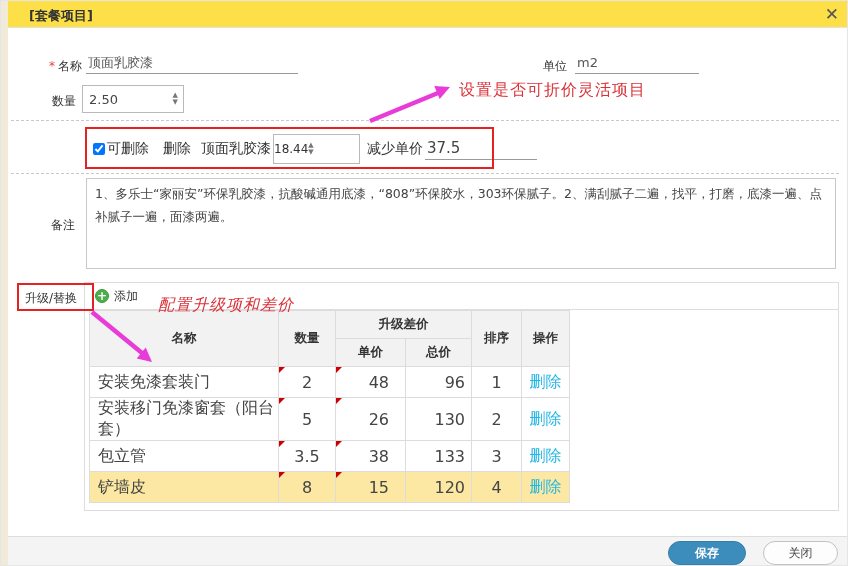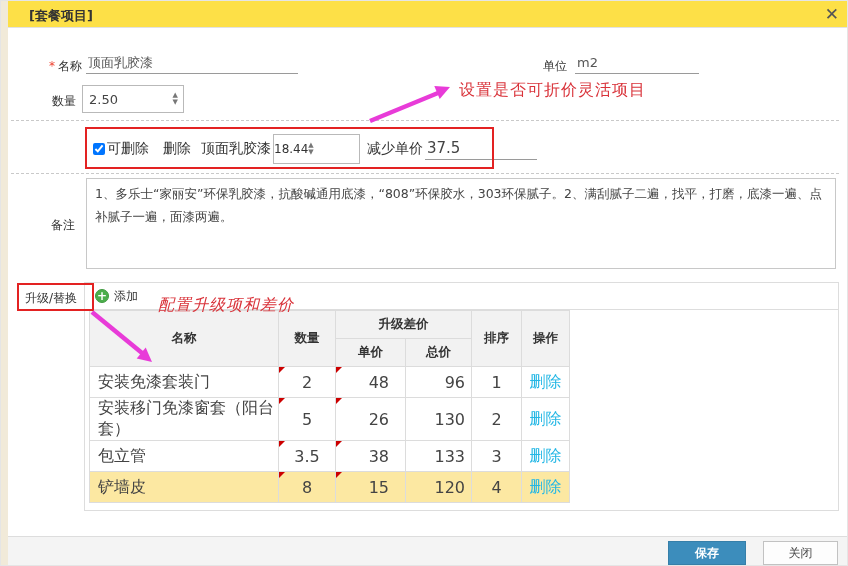--- a/index.html
+++ b/index.html
@@ -62,21 +62,21 @@
   td.c-unit { text-align:right; padding-right:16px; position:relative; }
   td.c-total { text-align:right; padding-right:6px; }
   td.c-sort { text-align:center; }
   td.c-act { text-align:center; }
   .tri { position:absolute; left:0; top:0; width:0; height:0;
          border-top:6px solid #c00; border-right:6px solid transparent; }
   .del-link { color:#23b7e5; cursor:pointer; text-decoration:none; }
 
   
   .footer { position:absolute; left:0; top:535px; width:848px; height:31px; background:#f4f4f4; border-top:1px solid #ddd; }
-  .btn { position:absolute; top:540px; height:24px; font-size:12px; font-family:Liberation Serif, serif; cursor:pointer; border-radius:0; }
+  .btn { position:absolute; top:540px; height:24px; font-size:12px; font-family:Liberation Serif, serif; cursor:pointer; border-radius:12px; }
   .btn-save { left:667px; width:78px; background:#3c8dbc; border:1px solid #367fa9; color:#fff; font-weight:bold; }
   .btn-close { left:762px; width:75px; background:#fdfdfd; border:1px solid #c2c2c2; color:#444; }
 </style>
 </head>
 <body>
 
 <div class="dialog">
 
   <div class="titlebar">
     <span class="title">[套餐项目]</span>

